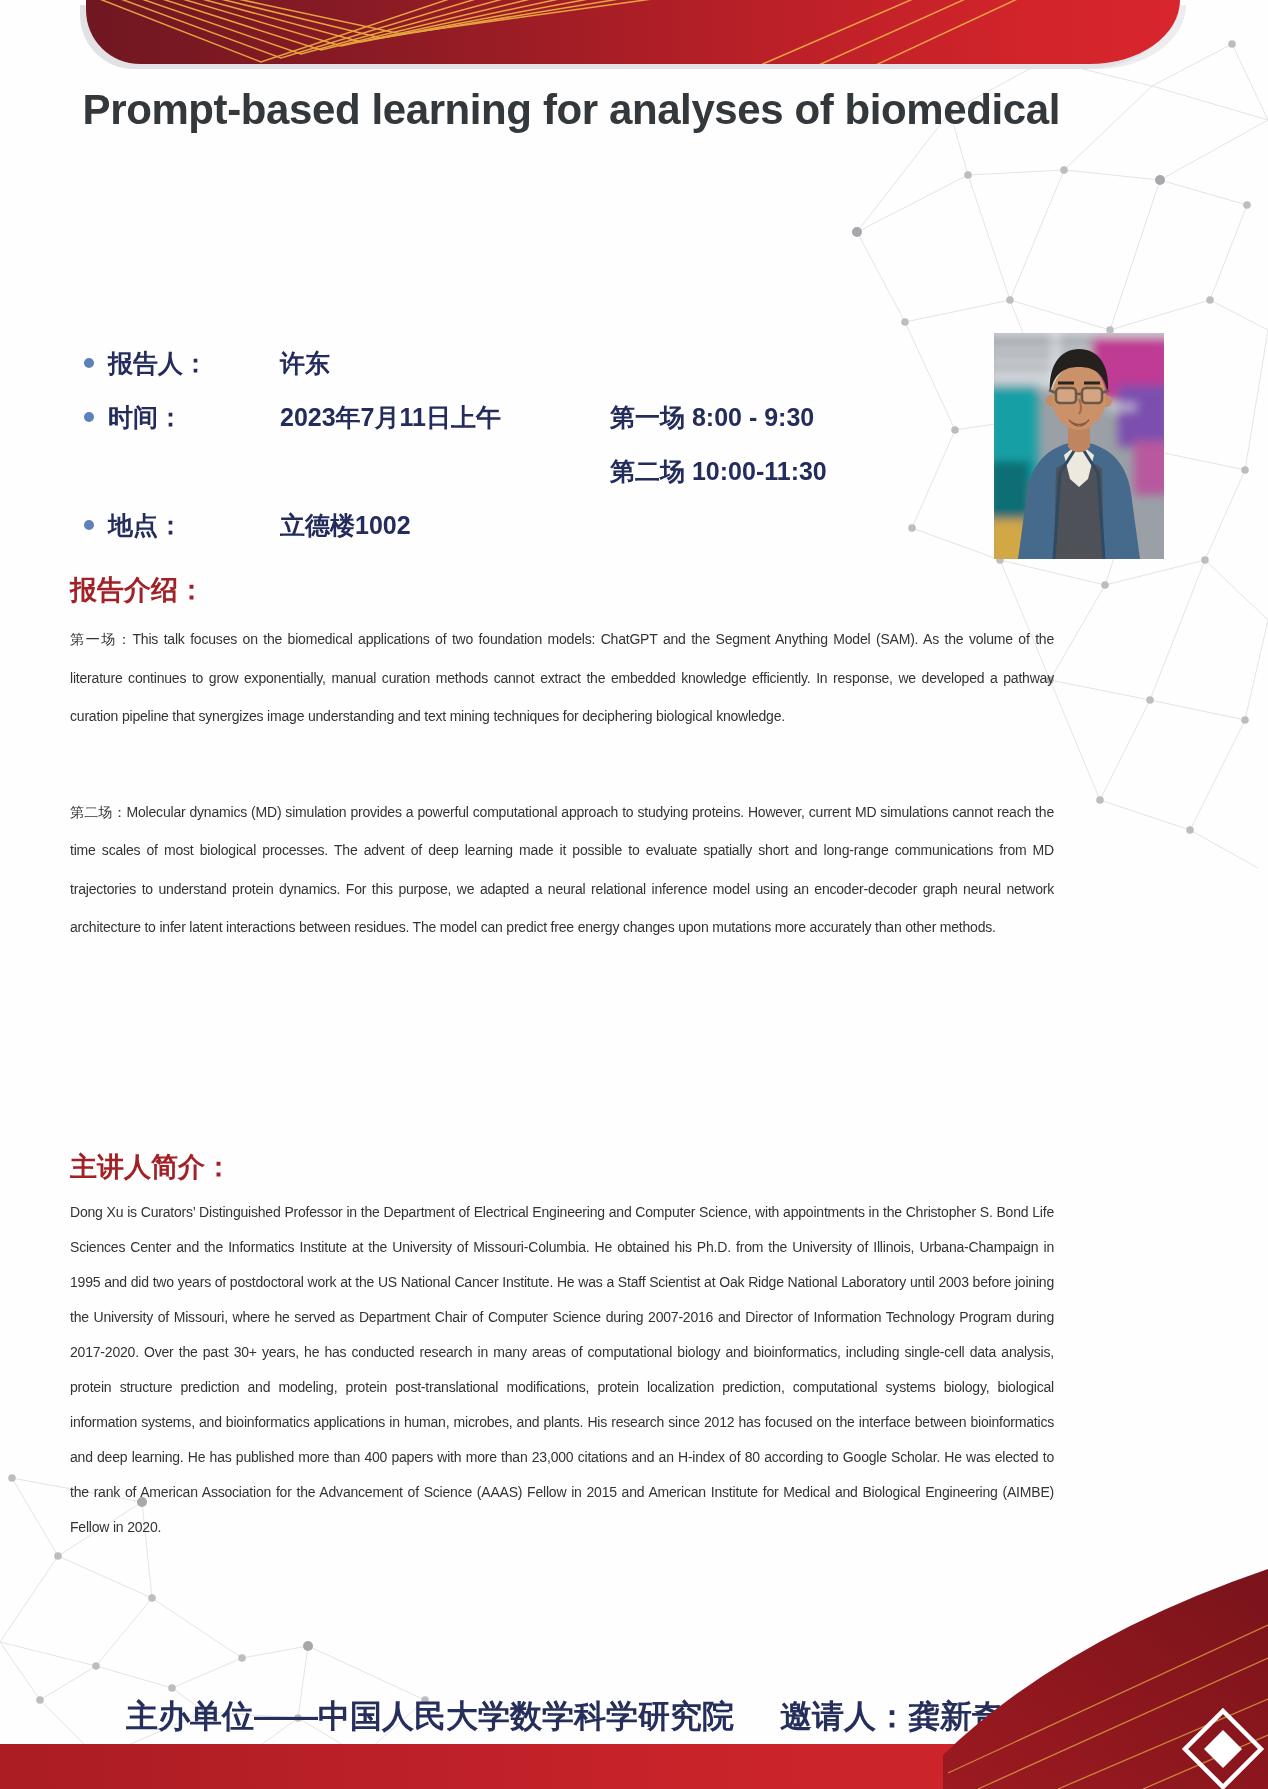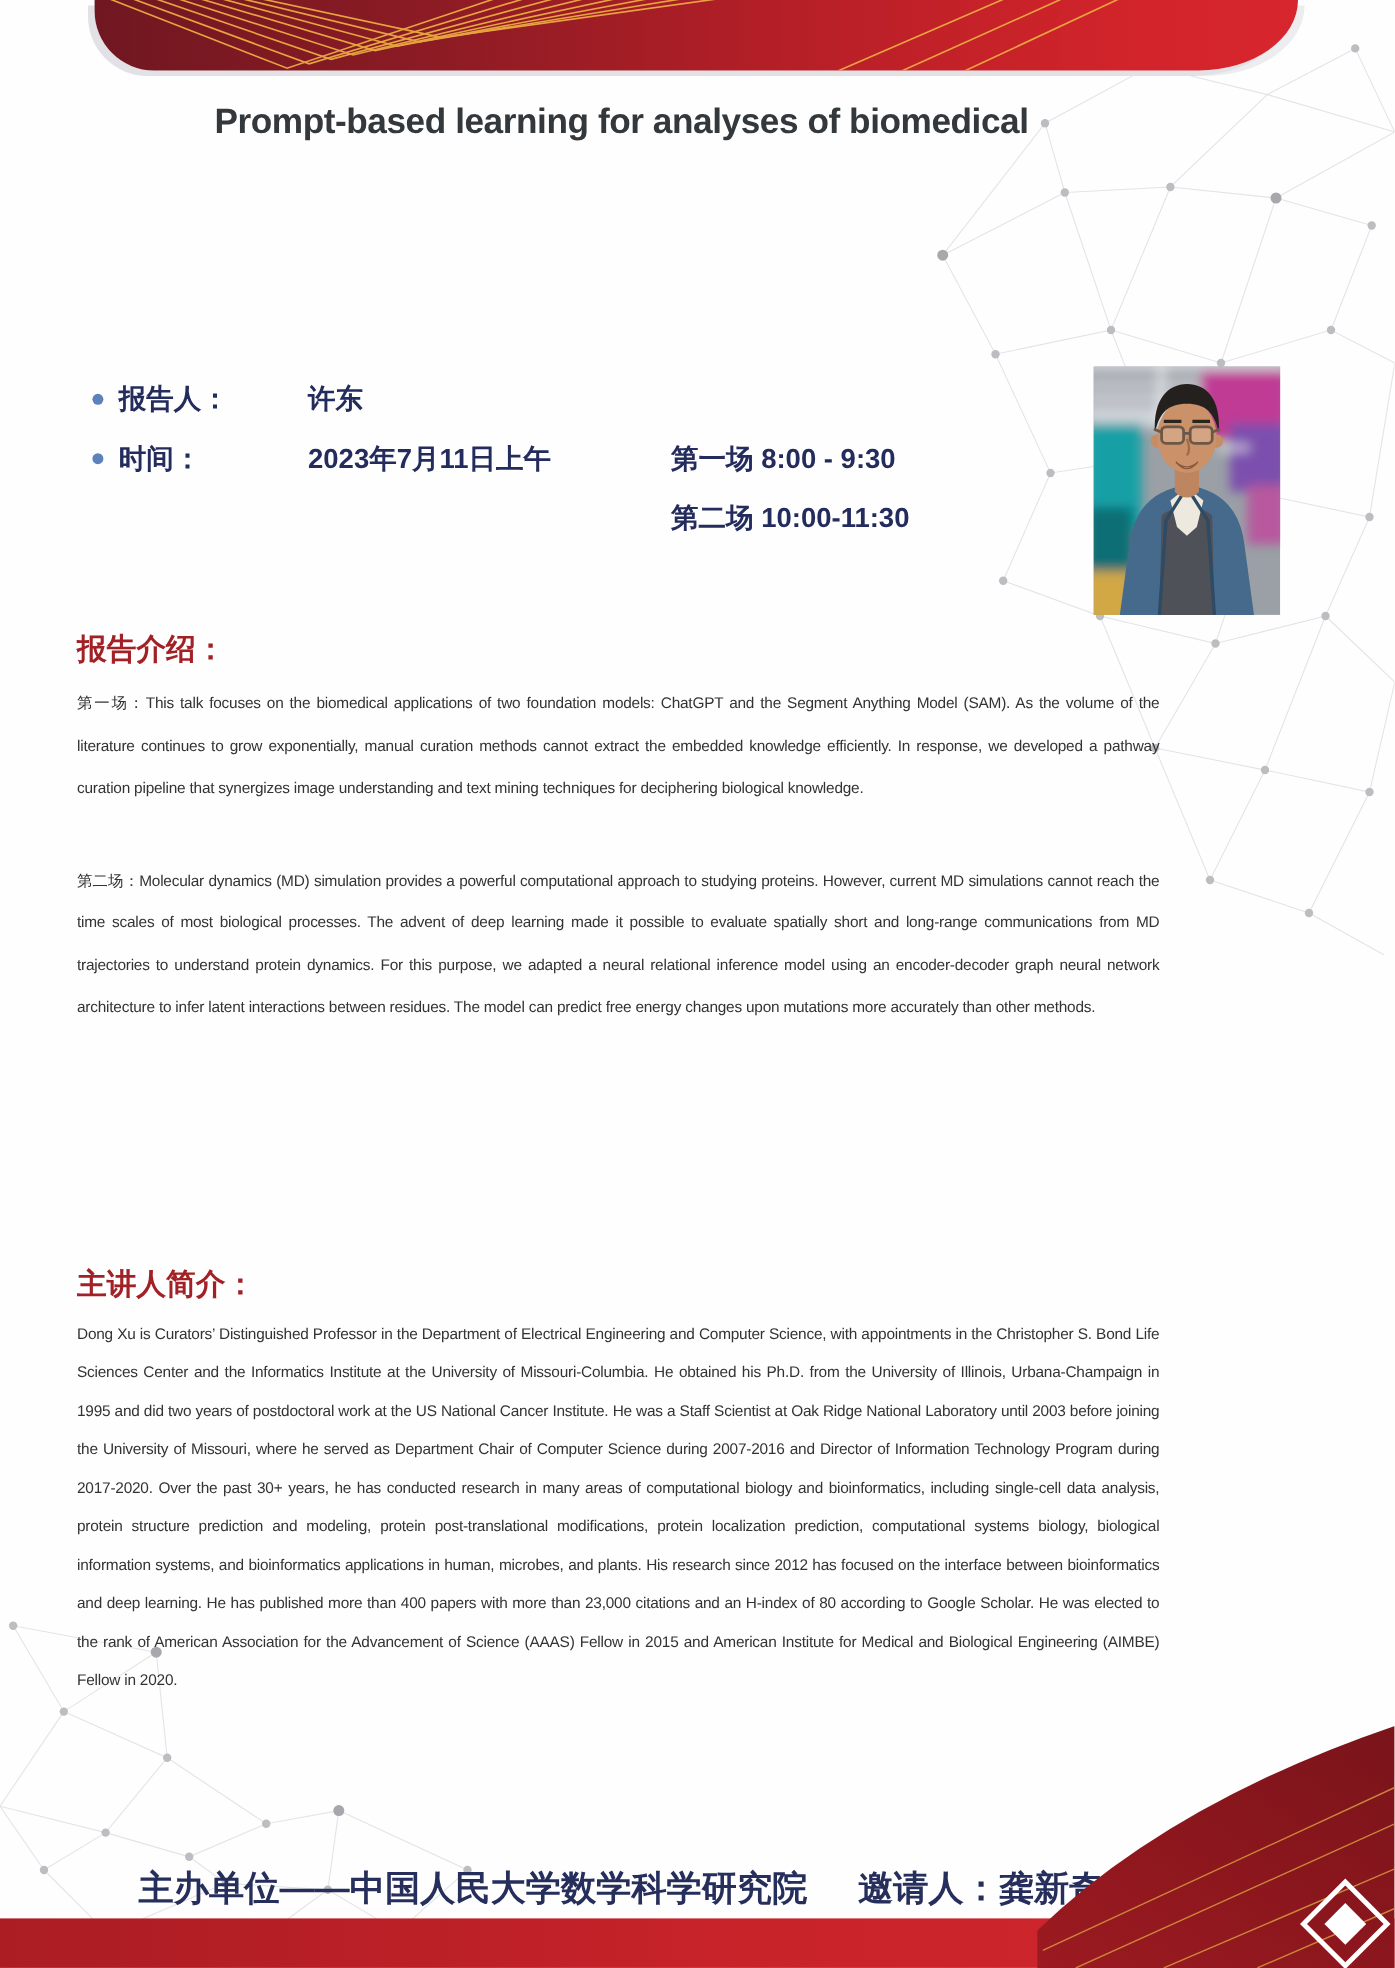--- a/index.html
+++ b/index.html
@@ -12,41 +12,41 @@
   
   .band{
     position:absolute;left:86px;top:0;width:1094px;height:64px;z-index:2;overflow:hidden;
     background:linear-gradient(90deg,#701721 0%,#8c1b24 28%,#b61f27 58%,#d4242b 88%,#d7262d 100%);
     border-radius:0 0 90px 54px / 0 0 64px 54px;
     box-shadow:-6px 5px 0 #e2e2e6, 6px 5px 0 #ededf0;
   }
   .band svg{position:absolute;left:0;top:0;}
   
   .title{position:absolute;left:70px;top:86px;width:990px;z-index:3;color:#33383c;}
-  .title-line{display:flex;justify-content:center;white-space:nowrap;
-    font-size:32px;font-weight:700;line-height:48px;letter-spacing:-0.4px;}
+  .title-line{display:flex;justify-content:flex-end;white-space:nowrap;
+    font-size:42px;font-weight:700;line-height:48px;letter-spacing:-0.4px;}
   
   .info{position:absolute;left:70px;top:336px;width:980px;z-index:3;
     color:#232c5c;font-size:25px;font-weight:700;}
   .info-row{position:relative;height:54px;line-height:54px;padding-left:38px;white-space:nowrap;}
   .info-row .dot{position:absolute;left:14px;top:22px;width:10px;height:10px;border-radius:50%;background:#5d81bb;}
   .lbl{display:inline-block;width:172px;}
   .date{display:inline-block;width:330px;}
   .session2-row{padding-left:540px;}
   
   .photo{position:absolute;left:994px;top:333px;width:170px;height:226px;z-index:4;overflow:hidden;}
   
   .section{position:absolute;left:70px;width:984px;z-index:3;}
   .sec-intro{top:570px;}
   .sec-bio{top:1147px;}
   .sec-heading{color:#a22126;font-size:27px;font-weight:700;line-height:40px;}
   .para{margin:0;color:#333333;font-size:14px;line-height:38.5px;letter-spacing:-0.2px;
     text-align:justify;}
   .para.p1{margin-top:10px;}
-  .para.p2{margin-top:45px;}
+  .para.p2{margin-top:57px;}
   .bio-text{margin-top:8px;line-height:35px;}
   
   .footer-line{position:absolute;left:70px;top:1696px;width:990px;z-index:3;text-align:center;
     color:#262e5c;font-size:32px;font-weight:700;line-height:40px;white-space:nowrap;}
   .footer-line .inviter{margin-left:46px;}
   
   .bottom-band{position:absolute;left:0;bottom:0;width:1268px;height:45px;z-index:2;
     background:linear-gradient(90deg,#ab1c23 0%,#c9232a 55%,#d2262d 100%);}
   .wedge{position:absolute;right:0;bottom:0;width:380px;height:230px;z-index:3;}
 </style>
@@ -146,20 +146,24 @@
     <div class="info-row">
       <span class="dot"></span>
       <span class="lbl">报告人：</span><span>许东</span>
     </div>
     <div class="info-row">
       <span class="dot"></span>
       <span class="lbl">时间：</span><span class="date">2023年7月11日上午</span><span>第一场 8:00 - 9:30</span>
     </div>
     <div class="info-row session2-row">
       <span>第二场 10:00-11:30</span>
+    </div>
+    <div class="info-row">
+      <span class="dot"></span>
+      <span class="lbl">地点：</span><span>立德楼1002</span>
     </div>
   </div>
 
   <div class="photo" aria-label="Speaker portrait photo of Dong Xu">
     <svg width="170" height="226" viewBox="0 0 170 226" xmlns="http://www.w3.org/2000/svg">
       <defs>
           <filter id="bgblur" x="-20%" y="-20%" width="140%" height="140%">
             <feGaussianBlur stdDeviation="5"></feGaussianBlur>
           </filter>
         </defs>

